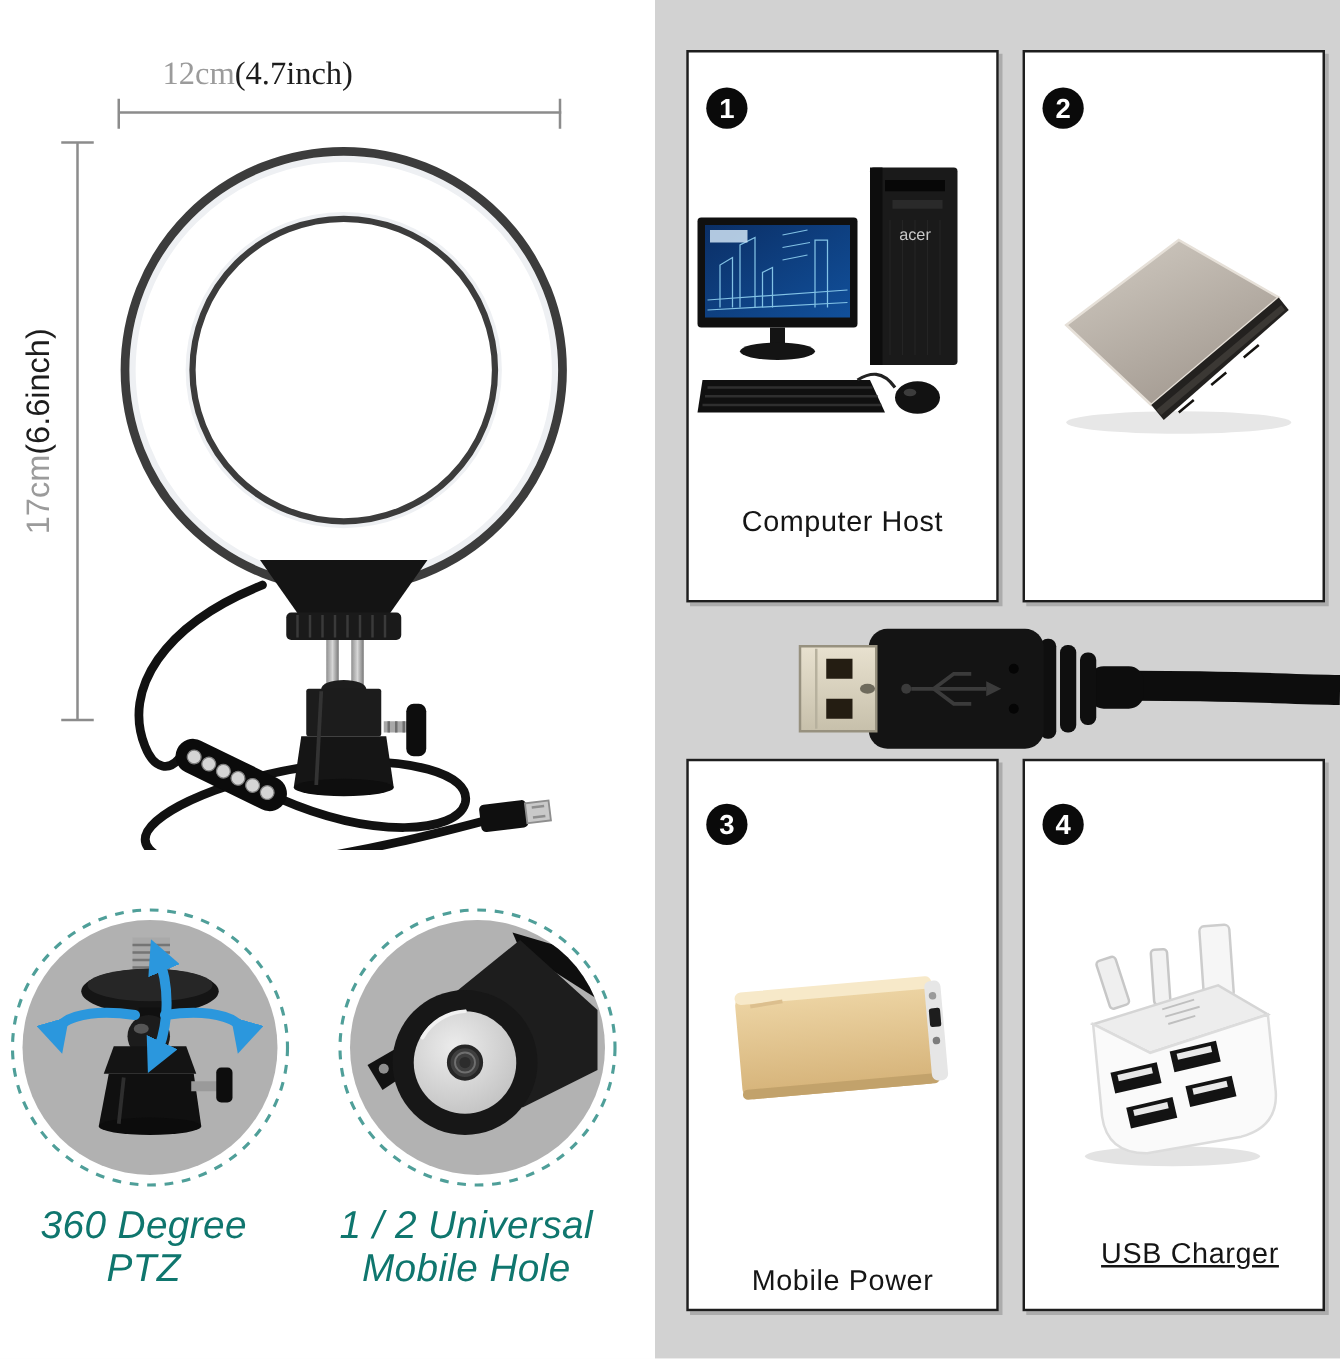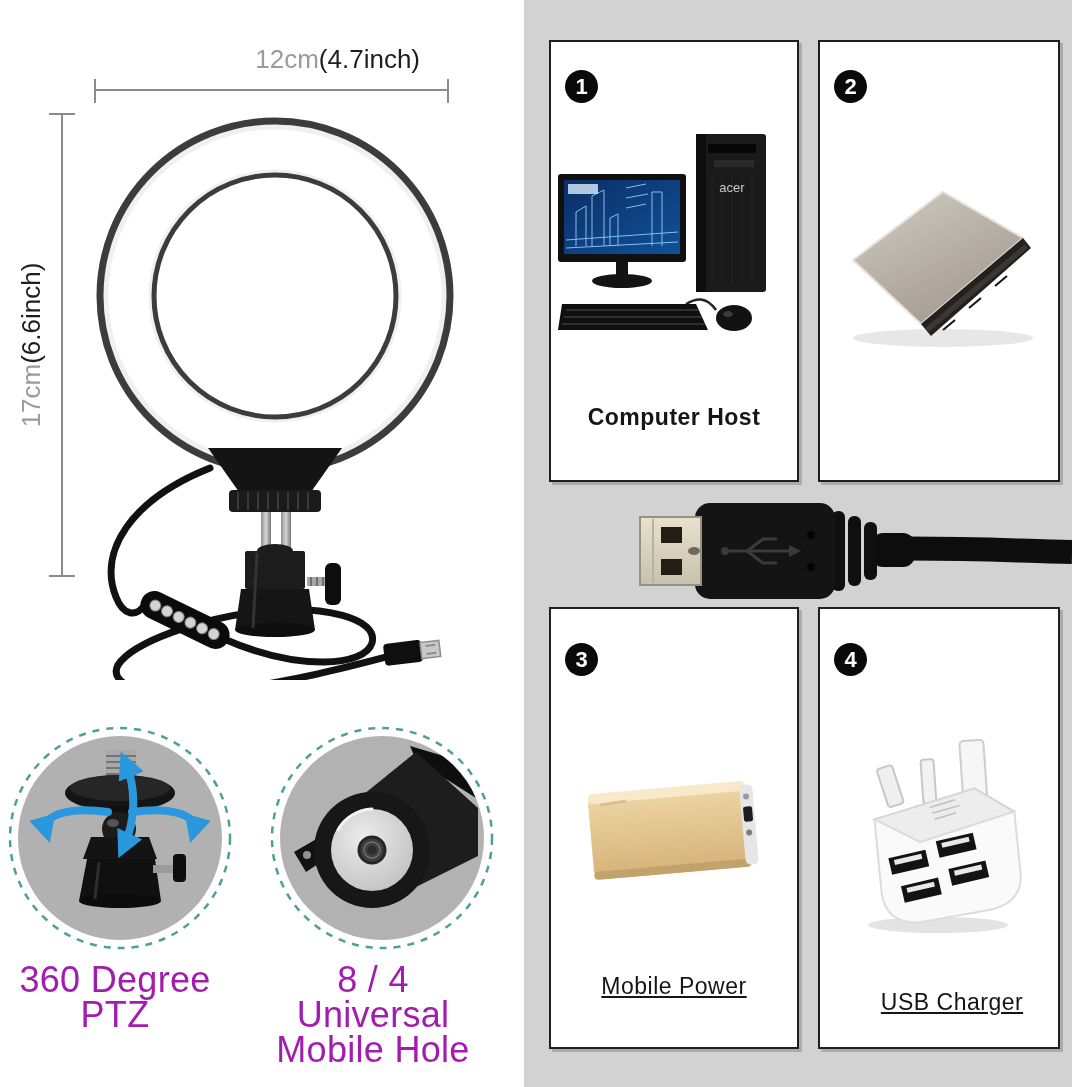--- a/index.html
+++ b/index.html
@@ -12,30 +12,30 @@
   .badge{width:33px;height:33px;border-radius:50%;background:#0a0a0a;color:#ffffff;
          font-size:22px;font-weight:bold;display:flex;align-items:center;justify-content:center;}
   .boxlabel{width:100%;text-align:center;font-size:23px;color:#151515;letter-spacing:0.5px;}
   
   .dim-line{background:#8c8c8c;}
   .dimtext{font-size:26px;white-space:nowrap;}
   .dim-gray{color:#9b9b9b;}
   .dim-dark{color:#1d1d1d;}
   .vdim{left:31px;top:345px;transform:translate(-50%,-50%) rotate(-90deg);}
   
-  .featlabel{font-size:36px;color:#a21caf;text-align:center;line-height:35px;letter-spacing:0.3px;}
+  .featlabel{font-size:31px;color:#0f766e;text-align:center;line-height:35px;letter-spacing:0.3px;font-style:italic;}
 </style>
 </head>
 <body>
 
 <div id="stage">
 
   <div class="abs panel"></div>
 
-  <div class="abs dimtext" style="left:130px;top:44px;width:290px;text-align:right;">
+  <div class="abs dimtext" style="left:130px;top:44px;width:290px;text-align:left;font-family:Liberation Serif, serif;">
     <span class="dim-gray">12cm</span><span class="dim-dark">(4.7inch)</span>
   </div>
   <div class="abs dim-line" style="left:95px;top:89px;width:354px;height:2px;"></div>
   <div class="abs dim-line" style="left:94px;top:79px;width:2px;height:24px;"></div>
   <div class="abs dim-line" style="left:447px;top:79px;width:2px;height:24px;"></div>
 
   <div class="abs dimtext vdim">
     <span class="dim-gray">17cm</span><span class="dim-dark">(6.6inch)</span>
   </div>
   <div class="abs dim-line" style="left:61px;top:114px;width:2px;height:462px;"></div>
@@ -176,21 +176,21 @@
       <circle cx="104" cy="126" r="13" fill="#3f3f3f" stroke="#262626" stroke-width="3"></circle>
       <circle cx="104" cy="126" r="8" fill="none" stroke="#6f6f6f" stroke-width="1.5"></circle>
       <circle cx="104" cy="126" r="4.5" fill="#2c2c2c"></circle>
     </g>
   </svg>
 
   <div class="abs featlabel" style="left:0px;top:962px;width:230px;">
     <span>360 Degree PTZ</span>
   </div>
   <div class="abs featlabel" style="left:258px;top:962px;width:230px;">
-    <div>8 / 4 Universal</div>
+    <div>1 / 2 Universal</div>
     <div>Mobile Hole</div>
   </div>
 
   <div class="abs pbox" style="left:549px;top:40px;width:246px;height:438px;">
     <div class="abs badge" style="left:14px;top:28px;">
       <span>1</span>
     </div>
     <svg class="abs" style="left:5px;top:86px;" width="232" height="260" viewBox="0 0 232 260">
       <defs>
         <linearGradient id="scr" x1="0" y1="0" x2="1" y2="1">
@@ -231,21 +231,21 @@
       <g stroke="#2f2f2f" stroke-width="2">
         <line x1="10" y1="182" x2="142" y2="182"></line>
           <line x1="8" y1="189" x2="146" y2="189"></line>
           <line x1="6" y1="196" x2="149" y2="196"></line>
       </g>
 
       <path d="M160,182 C150,168 140,170 130,176" fill="none" stroke="#222222" stroke-width="2.5"></path>
       <ellipse cx="178" cy="190" rx="18" ry="13" fill="#121212"></ellipse>
       <ellipse cx="172" cy="186" rx="5" ry="3" fill="#3c3c3c"></ellipse>
     </svg>
-    <div class="abs boxlabel" style="left:0;top:362px;font-weight:bold;">Computer Host</div>
+    <div class="abs boxlabel" style="left:0;top:362px;">Computer Host</div>
   </div>
 
   <div class="abs pbox" style="left:818px;top:40px;width:238px;height:438px;">
     <div class="abs badge" style="left:14px;top:28px;">
       <span>2</span>
     </div>
     <svg class="abs" style="left:3px;top:100px;" width="232" height="230" viewBox="0 0 232 230">
       <defs>
         <linearGradient id="lap" x1="0" y1="0" x2="0.6" y2="1">
           <stop offset="0" stop-color="#d2ccc3"></stop>
@@ -310,21 +310,21 @@
         <rect x="32" y="50" width="158" height="84" rx="9" fill="url(#gold)"></rect>
         <rect x="32" y="48" width="158" height="10" rx="5" fill="#f7e9c9"></rect>
         <rect x="32" y="126" width="158" height="8" rx="4" fill="#c2a26b"></rect>
         <rect x="184" y="52" width="13" height="80" rx="5" fill="#e6e6e6"></rect>
         <rect x="186" y="74" width="9" height="15" rx="2" fill="#1d1d1d"></rect>
         <circle cx="190" cy="64" r="3" fill="#9a9a9a"></circle>
         <circle cx="190" cy="100" r="3" fill="#7d7d7d"></circle>
         <line x1="44" y1="60" x2="70" y2="58" stroke="#dcbf8e" stroke-width="3"></line>
       </g>
     </svg>
-    <div class="abs boxlabel" style="left:0;top:364px;text-decoration:underline;">Mobile Power</div>
+    <div class="abs boxlabel" style="left:0;top:402px;">Mobile Power</div>
   </div>
 
   <div class="abs pbox" style="left:818px;top:607px;width:238px;height:438px;">
     <div class="abs badge" style="left:14px;top:34px;">
       <span>4</span>
     </div>
     <svg class="abs" style="left:8px;top:120px;" width="222" height="210" viewBox="0 0 222 210">
       <ellipse cx="110" cy="196" rx="70" ry="8" fill="#e3e3e3"></ellipse>
       <g transform="rotate(-4 110 110)">
 

